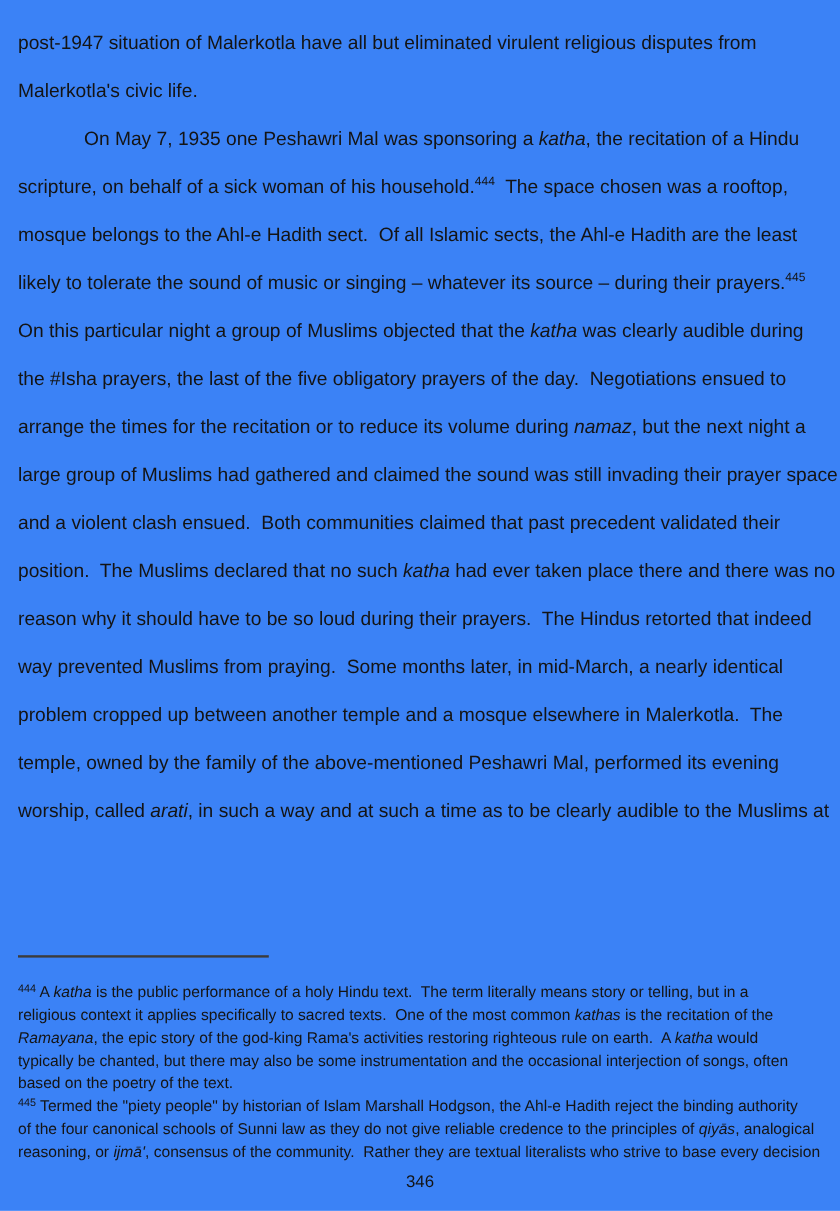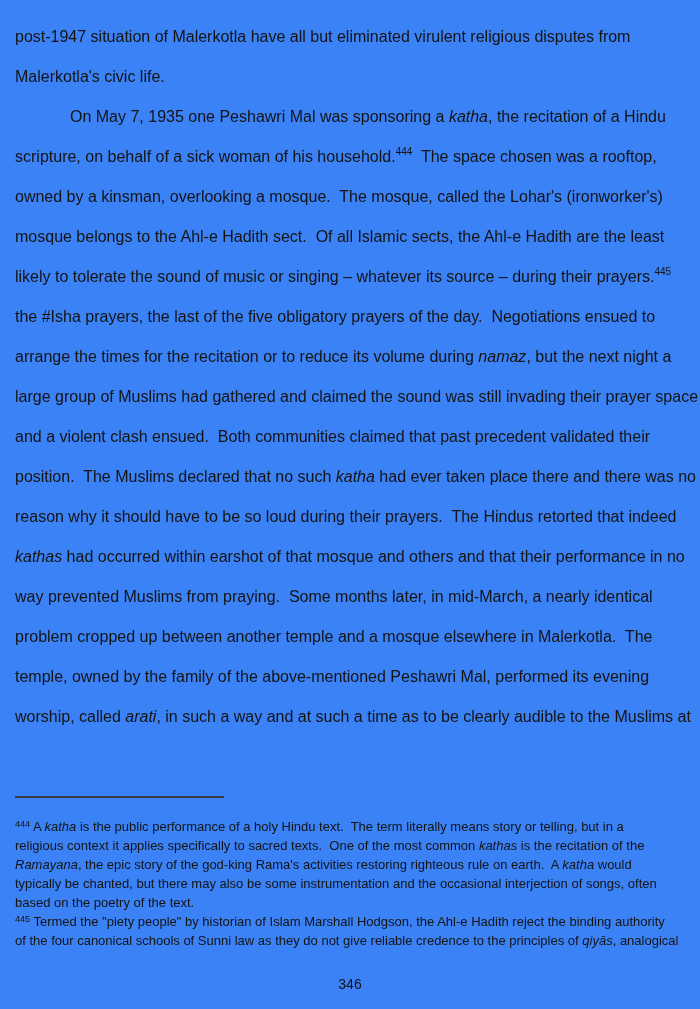--- a/index.html
+++ b/index.html
@@ -67,39 +67,39 @@
 </style>
 </head>
 <body>
 
 <div class="page">
   <div class="body-text">
       <div class="body-line">post-1947 situation of Malerkotla have all but eliminated virulent religious disputes from</div>
       <div class="body-line">Malerkotla's civic life.</div>
       <div class="body-line indent">On May 7, 1935 one Peshawri Mal was sponsoring a <i>katha</i>, the recitation of a Hindu</div>
       <div class="body-line">scripture, on behalf of a sick woman of his household.<sup>444</sup>  The space chosen was a rooftop,</div>
-      <div class="body-line">owned by a kinsman, overlooking a mosque.  The mosque, called the Lohar's (ironworker's)</div>
       <div class="body-line">mosque belongs to the Ahl-e Hadith sect.  Of all Islamic sects, the Ahl-e Hadith are the least</div>
       <div class="body-line">likely to tolerate the sound of music or singing – whatever its source – during their prayers.<sup>445</sup></div>
+      <div class="body-line">On this particular night a group of Muslims objected that the <i>katha</i> was clearly audible during</div>
       <div class="body-line">the #Isha prayers, the last of the five obligatory prayers of the day.  Negotiations ensued to</div>
       <div class="body-line">arrange the times for the recitation or to reduce its volume during <i>namaz</i>, but the next night a</div>
       <div class="body-line">large group of Muslims had gathered and claimed the sound was still invading their prayer space</div>
       <div class="body-line">and a violent clash ensued.  Both communities claimed that past precedent validated their</div>
       <div class="body-line">position.  The Muslims declared that no such <i>katha</i> had ever taken place there and there was no</div>
       <div class="body-line">reason why it should have to be so loud during their prayers.  The Hindus retorted that indeed</div>
-      <div class="body-line"><i>kathas</i> had occurred within earshot of that mosque and others and that their performance in no</div>
       <div class="body-line">way prevented Muslims from praying.  Some months later, in mid-March, a nearly identical</div>
       <div class="body-line">problem cropped up between another temple and a mosque elsewhere in Malerkotla.  The</div>
       <div class="body-line">temple, owned by the family of the above-mentioned Peshawri Mal, performed its evening</div>
       <div class="body-line">worship, called <i>arati</i>, in such a way and at such a time as to be clearly audible to the Muslims at</div>
     </div>
   <div class="footnote-rule"></div>
   <div class="footnotes">
       <div class="footnote-line"><sup>444</sup> A <i>katha</i> is the public performance of a holy Hindu text.  The term literally means story or telling, but in a</div>
       <div class="footnote-line">religious context it applies specifically to sacred texts.  One of the most common <i>kathas</i> is the recitation of the</div>
       <div class="footnote-line"><i>Ramayana</i>, the epic story of the god-king Rama's activities restoring righteous rule on earth.  A <i>katha</i> would</div>
       <div class="footnote-line">typically be chanted, but there may also be some instrumentation and the occasional interjection of songs, often</div>
       <div class="footnote-line">based on the poetry of the text.</div>
       <div class="footnote-line"><sup>445</sup> Termed the "piety people" by historian of Islam Marshall Hodgson, the Ahl-e Hadith reject the binding authority</div>
       <div class="footnote-line">of the four canonical schools of Sunni law as they do not give reliable credence to the principles of <i>qiyās</i>, analogical</div>
+      <div class="footnote-line">reasoning, or <i>ijmā'</i>, consensus of the community.  Rather they are textual literalists who strive to base every decision</div>
     </div>
   <div class="page-number">346</div>
 </div>
 
 </body></html>

